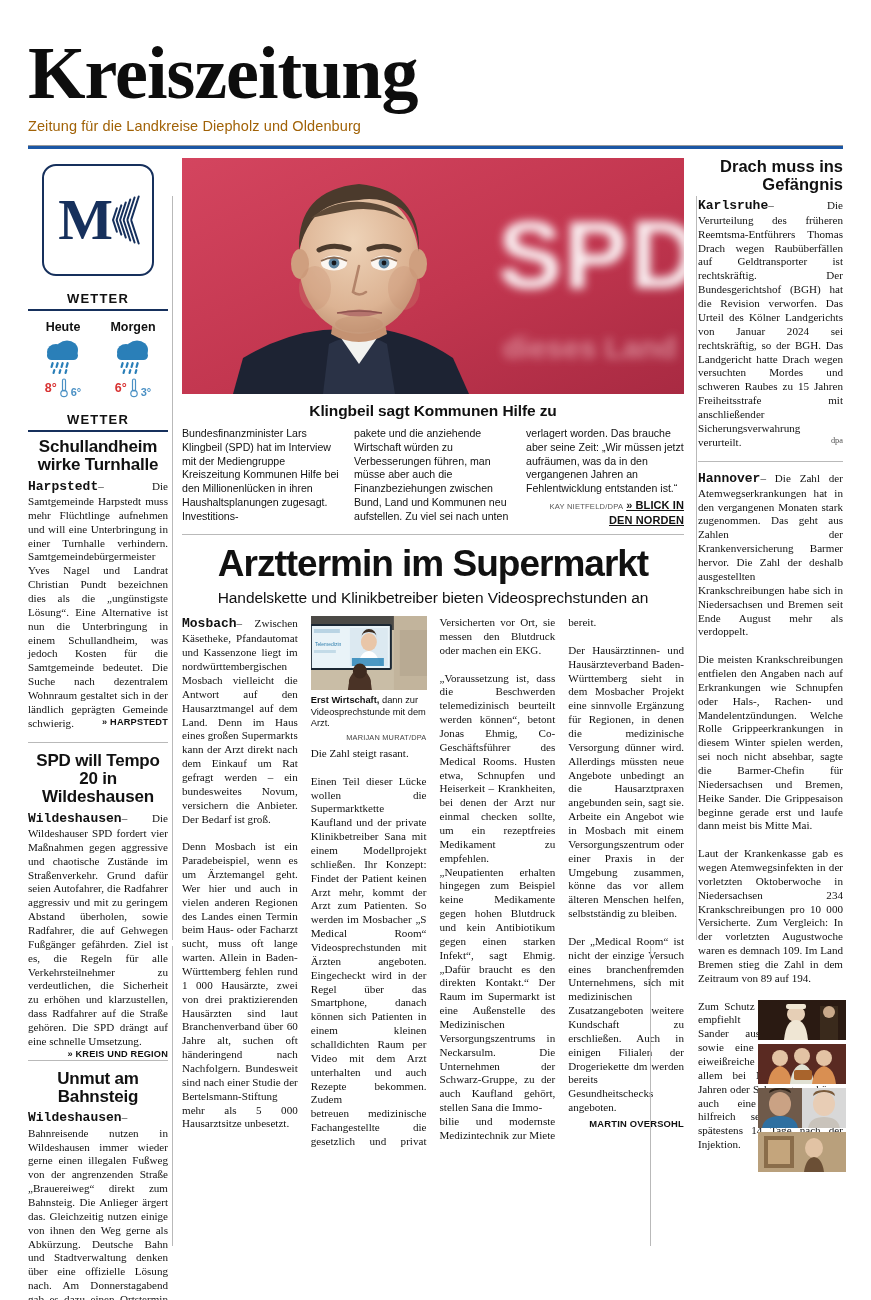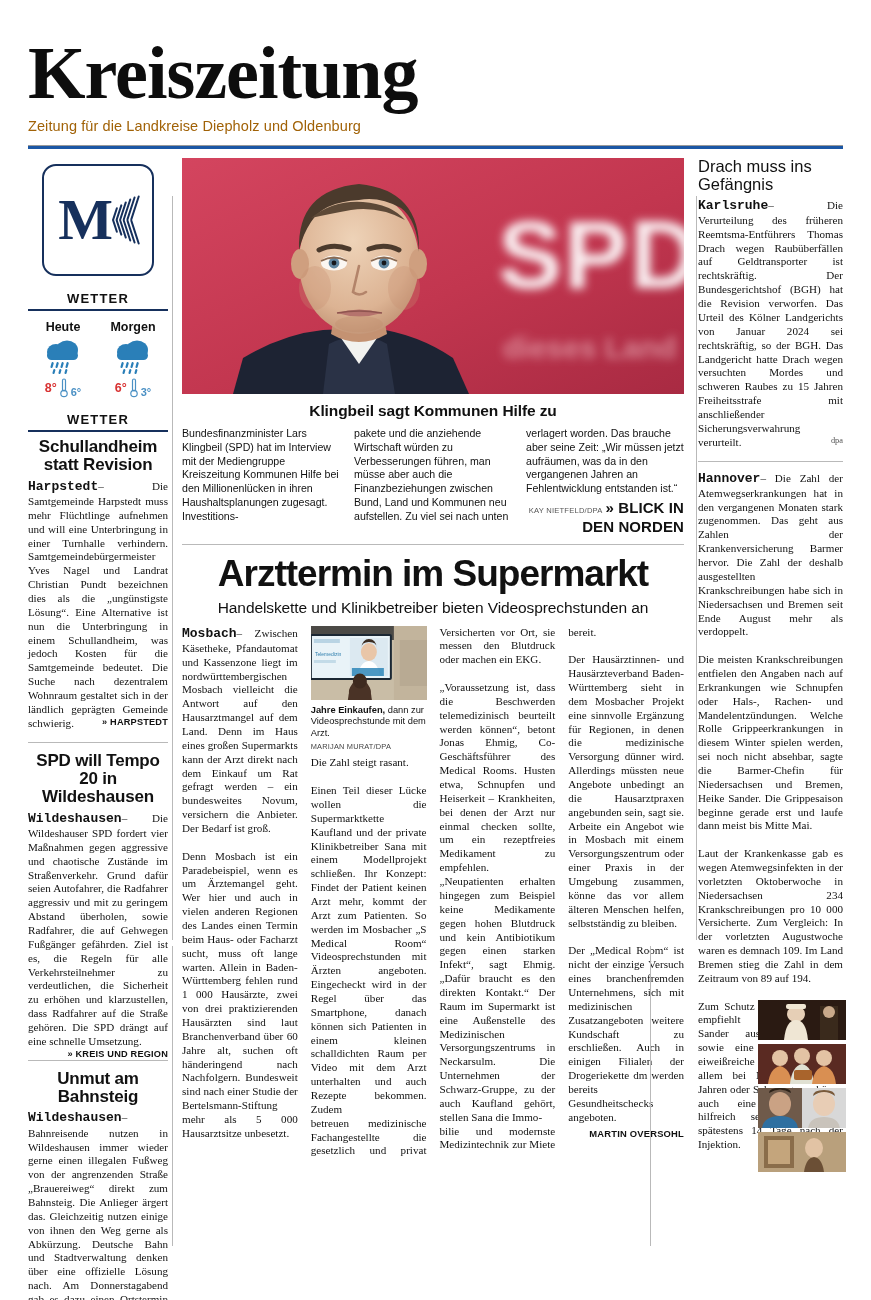--- a/index.html
+++ b/index.html
@@ -110,46 +110,46 @@
     text-align: center; font-size: 15.5px; font-weight: 700;
     padding: 8px 0 7px; letter-spacing: -.1px;
   }
   .three-col { column-count: 3; column-gap: 14px; column-rule: none; }
   .lead-body {
     font-size: 10.6px; line-height: 1.3;
     font-family: "Liberation Sans", sans-serif;
     text-align: left;
   }
   .credit { font-size: 7.6px; color: #555; letter-spacing: .2px; }
-  .blick { font-size: 15px; font-weight: 700; letter-spacing: .1px; }
+  .blick { font-size: 11px; font-weight: 700; letter-spacing: .1px; text-decoration: underline; }
   .hrule { border-top: 1px solid #b9b9b9; margin: 7px 0 10px; }
 
   .main-head {
     font-size: 37px; font-weight: 700; text-align: center;
     letter-spacing: -1px; line-height: 1.02;
   }
   .main-sub {
     font-size: 15.5px; text-align: center; margin-top: 6px; margin-bottom: 9px;
     letter-spacing: -.1px;
   }
   .art-cols-4 { column-count: 4; column-gap: 13px; }
   .inline-photo {
     width: 100%; height: 74px; margin: 0 0 5px 0;
     background: #d6cdbd; position: relative; overflow: hidden;
   }
   .inline-cap {
     font-size: 9.3px; line-height: 1.25; font-family: "Liberation Sans", sans-serif;
     margin-bottom: 3px;
   }
   .inline-cap b { font-weight: 700; }
-  .inline-credit { font-size: 7.4px; color: #444; text-align: left; letter-spacing: .2px; margin-bottom: 5px; }
+  .inline-credit { font-size: 7.4px; color: #444; text-align: right; letter-spacing: .2px; margin-bottom: 5px; }
   .byline { font-size: 9.4px; font-weight: 700; text-align: right; letter-spacing: .2px; margin-top: 3px; }
 
   
-  .r-head { font-size: 16.5px; font-weight: 400; text-align: left; line-height: 1.08; margin-bottom: 4px; }
+  .r-head { font-size: 16.5px; font-weight: 700; text-align: right; line-height: 1.08; margin-bottom: 4px; }
   .dpa { font-size: 8.4px; color: #555; float: right; }
 </style>
 </head>
 <body>
 
 <div class="page">
 
   <div class="masthead">
     <div class="masthead-title">Kreiszeitung</div>
     <div class="masthead-sub">Zeitung für die Landkreise Diepholz und Oldenburg</div>
@@ -239,21 +239,21 @@
               </svg>
             <span class="t-lo">3°</span>
           </div>
         </div>
       </div>
 
       <div class="section-head" style="margin-top:14px">WETTER</div>
       <div class="section-rule"></div>
 
       <div>
-        <div class="art-h">Schullandheim statt Revision</div>
+        <div class="art-h">Schullandheim wirke Turnhalle</div>
         <div class="body-txt"><span class="place">Harpstedt</span><span>– Die Samtgemeinde Harpstedt muss mehr Flüchtlinge aufnehmen und will eine Unterbringung in einer Turnhalle verhindern. Samtgemeindebürgermeister Yves Nagel und Landrat Christian Pundt bezeichnen dies als die „ungünstigste Lösung“. Eine Alternative ist nun die Unterbringung in einem Schullandheim, was jedoch Kosten für die Samtgemeinde bedeutet. Die Suche nach dezentralem Wohnraum gestaltet sich in der ländlich geprägten Gemeinde schwierig.</span> <span class="tag">» HARPSTEDT</span></div>
       </div>
 
       <div class="spacer-rule"></div>
 
       <div>
         <div class="art-h">SPD will Tempo 20 in Wildeshausen</div>
         <div class="body-txt"><span class="place">Wildeshausen</span><span>– Die Wildeshauser SPD fordert vier Maßnahmen gegen aggressive und chaotische Zustände im Straßenverkehr. Grund dafür seien Autofahrer, die Radfahrer aggressiv und mit zu geringem Abstand überholen, sowie Radfahrer, die auf Gehwegen Fußgänger gefährden. Ziel ist es, die Regeln für alle Verkehrsteilnehmer zu verdeutlichen, die Sicherheit zu erhöhen und klarzustellen, dass Radfahrer auf die Straße gehören. Die SPD drängt auf eine schnelle Umsetzung.</span> <span class="tag">» KREIS UND REGION</span></div>
       </div>
 
@@ -381,21 +381,21 @@
               <rect x="48" y="42" width="32" height="8" fill="#2e86b8" opacity=".85"></rect>
 
               <ellipse cx="56" cy="66" rx="11" ry="10" fill="#4a3326"></ellipse>
               <path d="M44 74 Q46 54 56 52 Q66 54 68 74 Z" fill="#4a3326"></path>
               <ellipse cx="56" cy="55" rx="7" ry="7.5" fill="#3e2a1f"></ellipse>
 
               <rect x="90" y="0" width="40" height="74" fill="#c2b49c"></rect>
               <rect x="96" y="14" width="28" height="46" fill="#ada08a" opacity=".5"></rect>
             </svg>
           </div>
-          <div class="inline-cap"><b>Jahre Einkaufen,</b><span> dann zur Videosprechstunde mit dem Arzt.</span></div>
+          <div class="inline-cap"><b>Erst Wirtschaft,</b><span> dann zur Videosprechstunde mit dem Arzt.</span></div>
           <div class="inline-credit">MARIJAN MURAT/DPA</div>
           <div class="body-txt" style="white-space:pre-line">Die Zahl steigt rasant.
 
 Einen Teil dieser Lücke wollen die Supermarktkette Kaufland und der private Klinikbetreiber Sana mit einem Modellprojekt schließen. Ihr Konzept: Findet der Patient keinen Arzt mehr, kommt der Arzt zum Patienten. So werden im Mosbacher „S Medical Room“ Videosprechstunden mit Ärzten angeboten. Eingecheckt wird in der Regel über das Smartphone, danach können sich Patienten in einem kleinen schalldichten Raum per Video mit dem Arzt unterhalten und auch Rezepte bekommen. Zudem</div>
         </div>
 
         <div class="body-txt" style="white-space:pre-line">betreuen medizinische Fachangestellte die gesetzlich und privat Versicherten vor Ort, sie messen den Blutdruck oder machen ein EKG.
 
 „Voraussetzung ist, dass die Beschwerden telemedizinisch beurteilt werden können“, betont Jonas Ehmig, Co-Geschäftsführer des Medical Rooms. Husten etwa, Schnupfen und Heiserkeit – Krankheiten, bei denen der Arzt nur einmal checken sollte, um ein rezeptfreies Medikament zu empfehlen. „Neupatienten erhalten hingegen zum Beispiel keine Medikamente gegen hohen Blutdruck und kein Antibiotikum gegen einen starken Infekt“, sagt Ehmig. „Dafür braucht es den direkten Kontakt.“ Der Raum im Supermarkt ist eine Außenstelle des Medizinischen Versorgungszentrums in Neckarsulm. Die Unternehmen der Schwarz-Gruppe, zu der auch Kaufland gehört, stellen Sana die Immo-</div>
 

